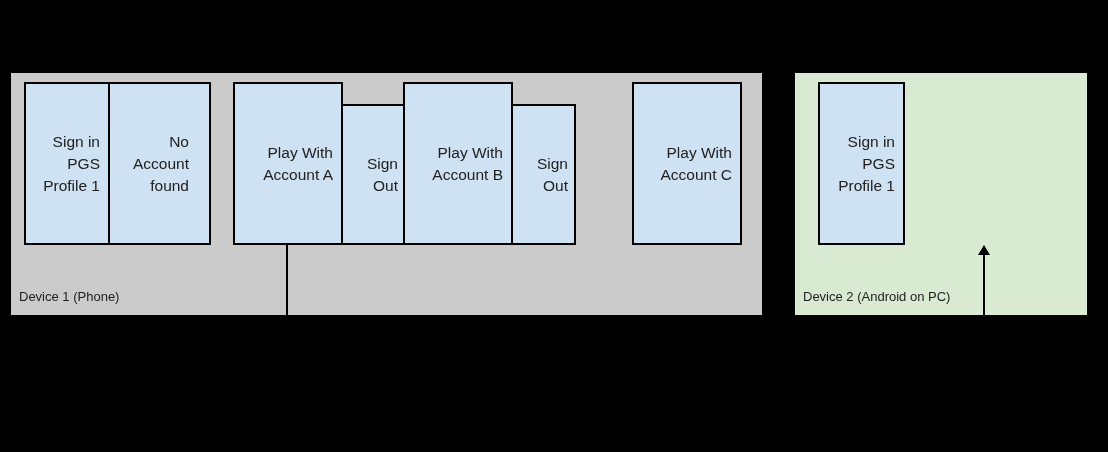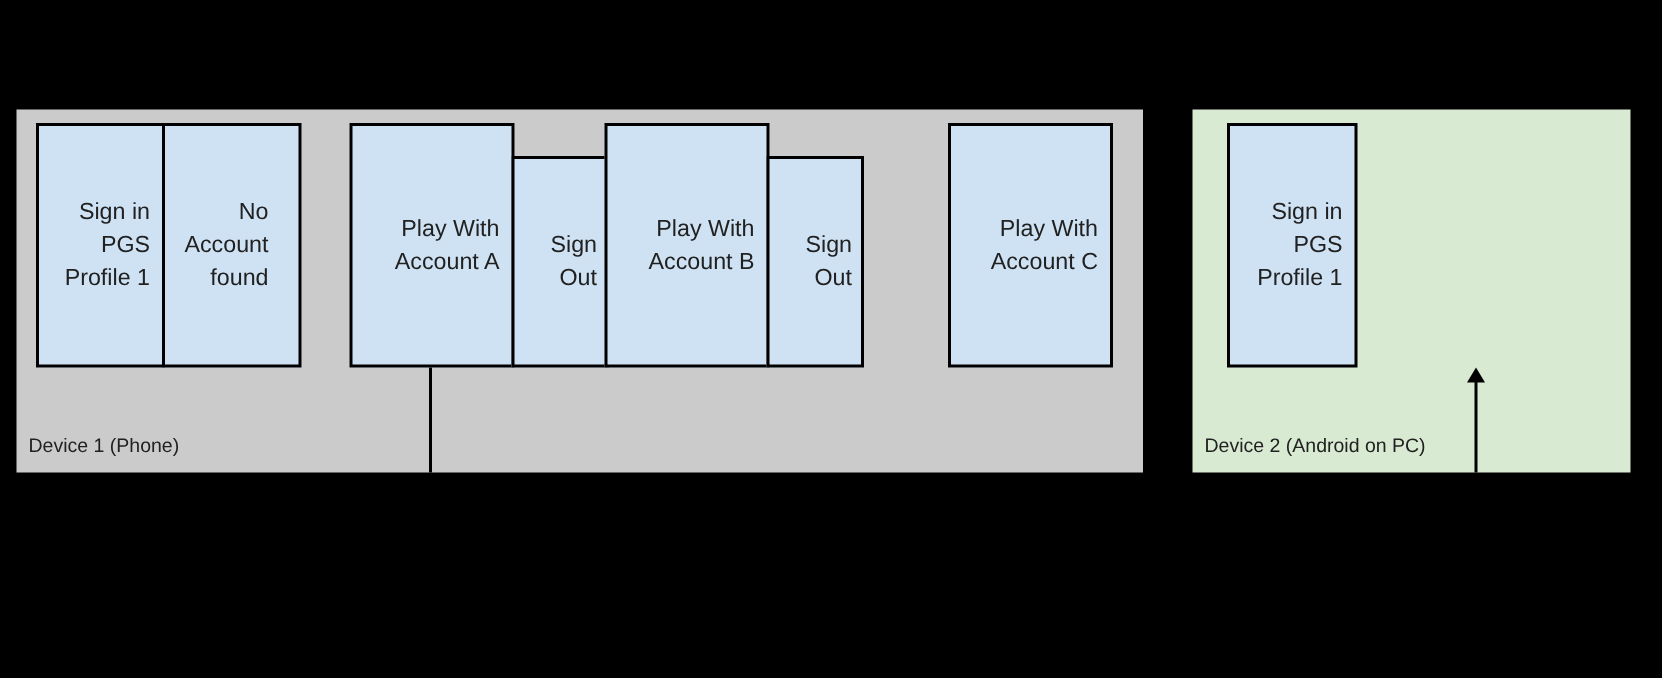--- a/index.html
+++ b/index.html
@@ -29,21 +29,21 @@
   }
   .box + .box{margin-left:-2px;}
   
   .g1{left:13px;}
   .g2{left:222px;border-radius:17px;}
   .g3{left:392px;}
   .g4{left:621px;border-radius:12px;}
   .g5{left:23px;}
   
   .b-signin1{width:86px;padding:0 8px 0 10px;}
-  .b-noaccount{width:93px;padding:0 20px 0 10px;}
+  .b-noaccount{width:103px;padding:0 20px 0 10px;}
   .b-play{width:110px;padding:0 8px 0 11px;}
   .b-signout{width:65px;padding:0 6px 0 11px;margin-top:22px;}
   .b-signin2{width:87px;padding:0 8px 0 12px;}
   .b-restore{width:158px;padding:0 10px 0 12px;}
   .device-label{
     position:absolute;left:8px;bottom:11px;
     font-size:13px;color:var(--text);white-space:nowrap;
   }
   
   .vline{position:absolute;width:2px;background:var(--line);}

